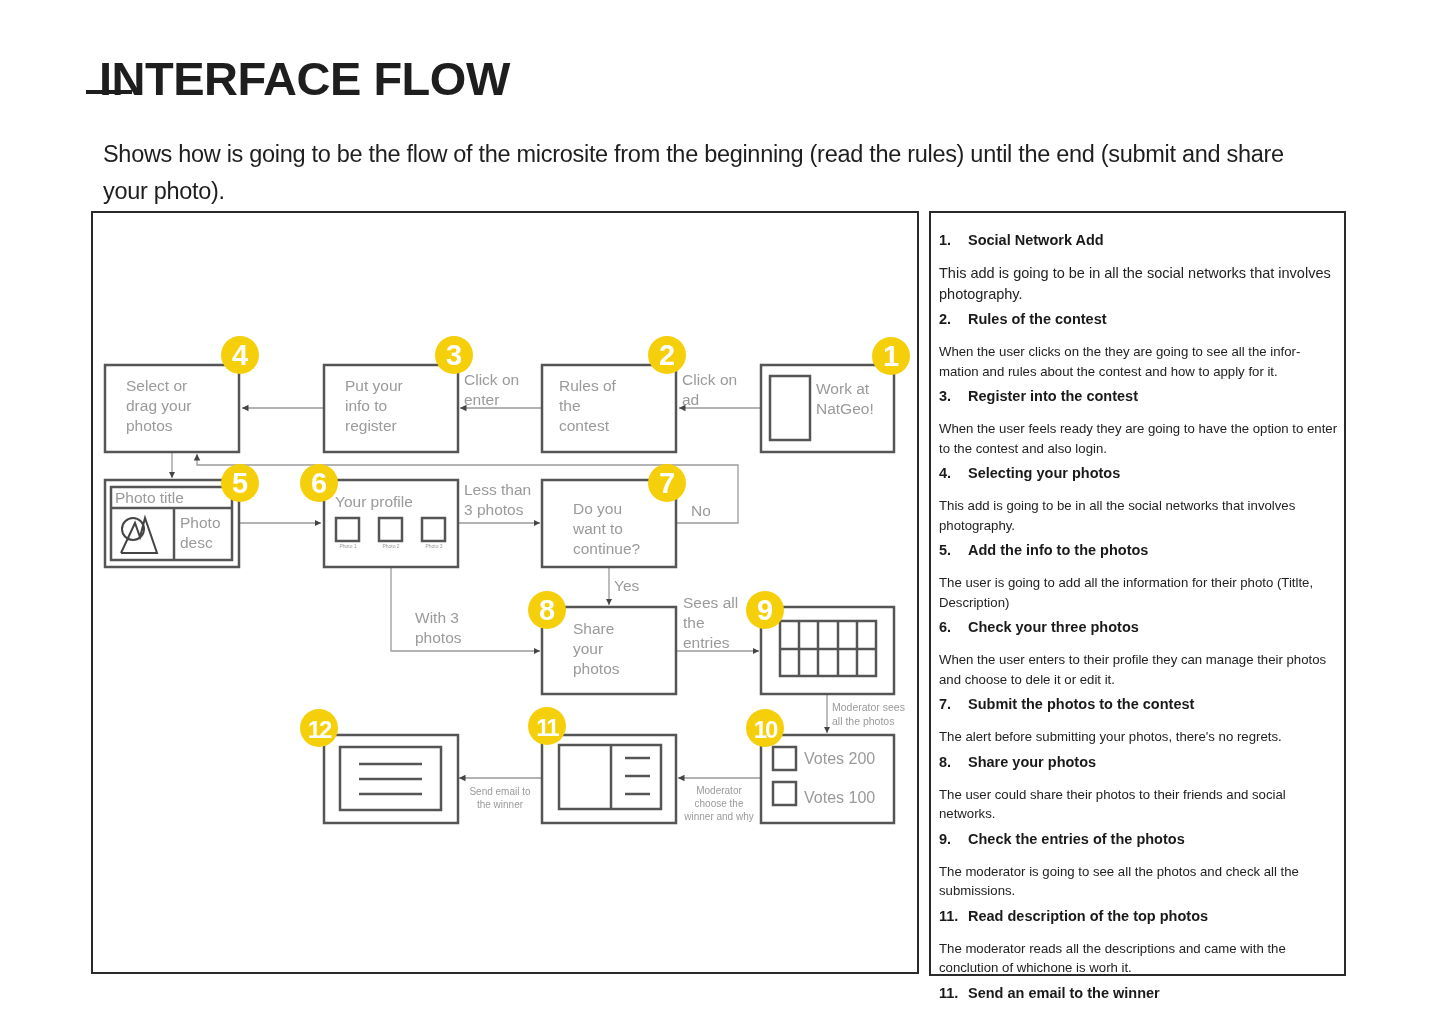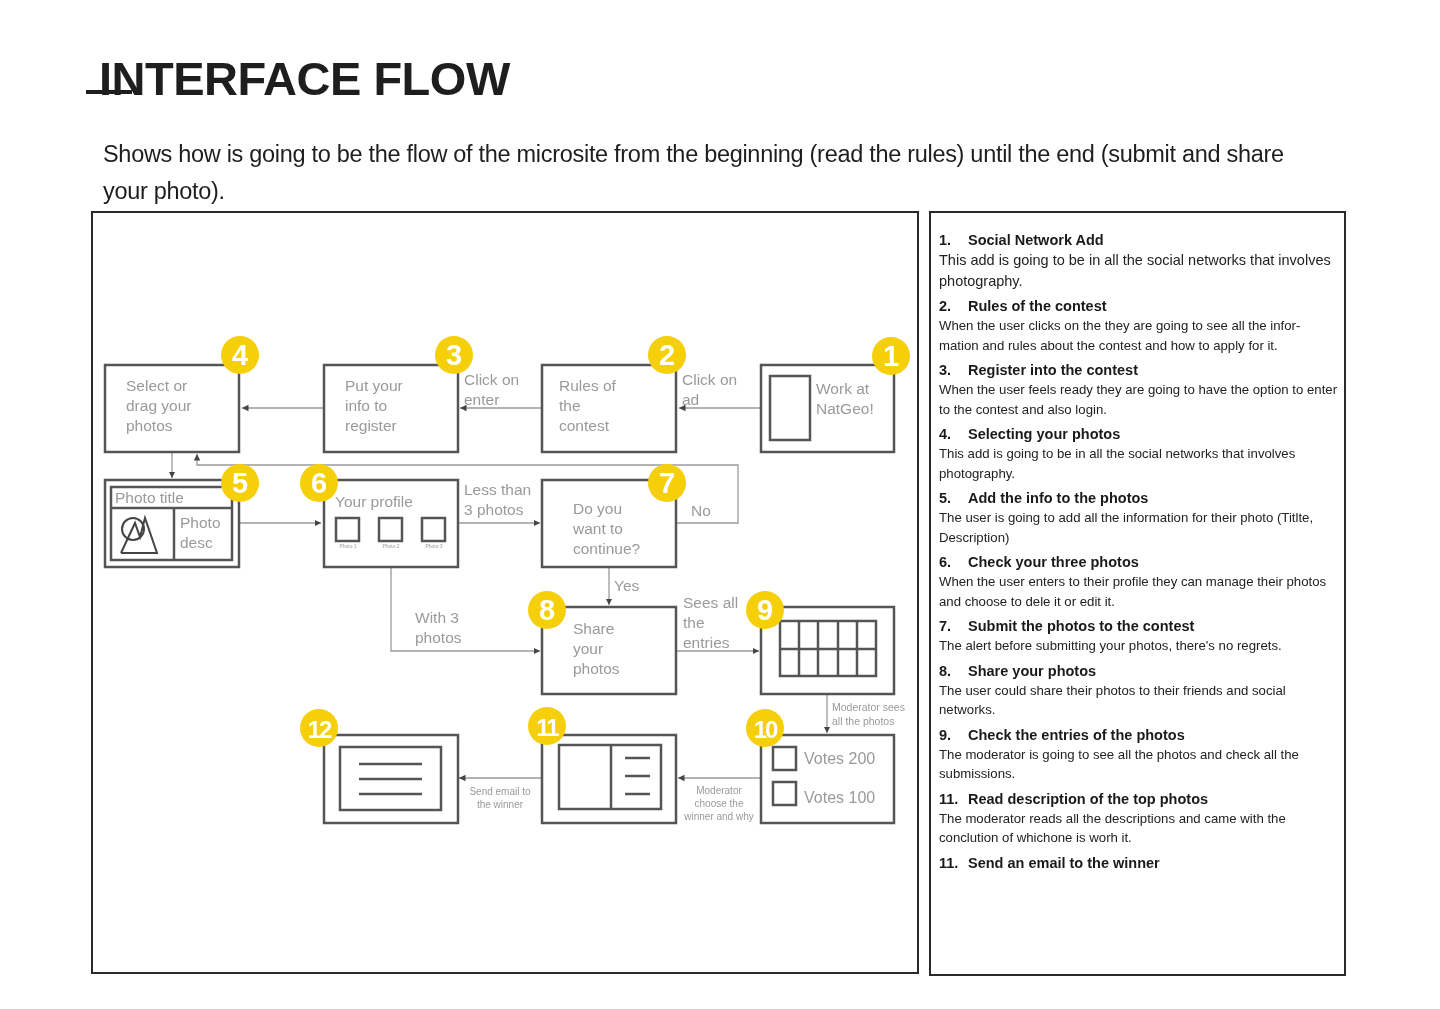--- a/index.html
+++ b/index.html
@@ -6,21 +6,21 @@
   body { width: 1440px; height: 1009px; position: relative; font-family: "Liberation Sans", sans-serif; color: #1e1e1e; overflow: hidden; }
   .title { position: absolute; left: 86px; top: 38px; font-size: 47px; font-weight: bold; letter-spacing: -0.5px; margin: 13px; color: #1e1e1e; }
   .title-underline { position: absolute; left: 86px; top: 90px; width: 46px; height: 4px; background: #1e1e1e; }
   .subtitle { position: absolute; left: 103px; top: 136px; width: 1220px; font-size: 23.5px; line-height: 37px; margin: 0; color: #1e1e1e; letter-spacing: -0.3px; }
   .diagram-panel { position: absolute; left: 91px; top: 211px; width: 828px; height: 763px; border: 2px solid #2a2a2a; box-sizing: border-box; background: #fff; }
   .diagram-panel svg { position: absolute; left: 0; top: 0; }
   .legend-panel { position: absolute; left: 929px; top: 211px; width: 417px; height: 765px; border: 2px solid #2a2a2a; box-sizing: border-box; background: #fff; padding: 18px 6px 0 8px; }
   .legend-item { margin-bottom: 6px; }
   .legend-head { font-size: 14.5px; font-weight: bold; line-height: 19px; color: #1a1a1a; display: flex; }
   .legend-num { width: 29px; flex: none; }
-  .legend-desc { font-size: 13.2px; line-height: 19.5px; color: #222; }
+  .legend-desc { font-size: 13.2px; line-height: 19.5px; color: #222; margin-top: 13px; }
   .legend-desc.lg { font-size: 14.5px; line-height: 20.5px; }
   svg text { font-family: "Liberation Sans", sans-serif; }
 </style>
 </head>
 <body>
 
 <h1 class="title">INTERFACE FLOW</h1>
 <div class="title-underline"></div>
 <p class="subtitle">Shows how is going to be the flow of the microsite from the beginning (read the rules) until the end (submit and share your photo).</p>
 

